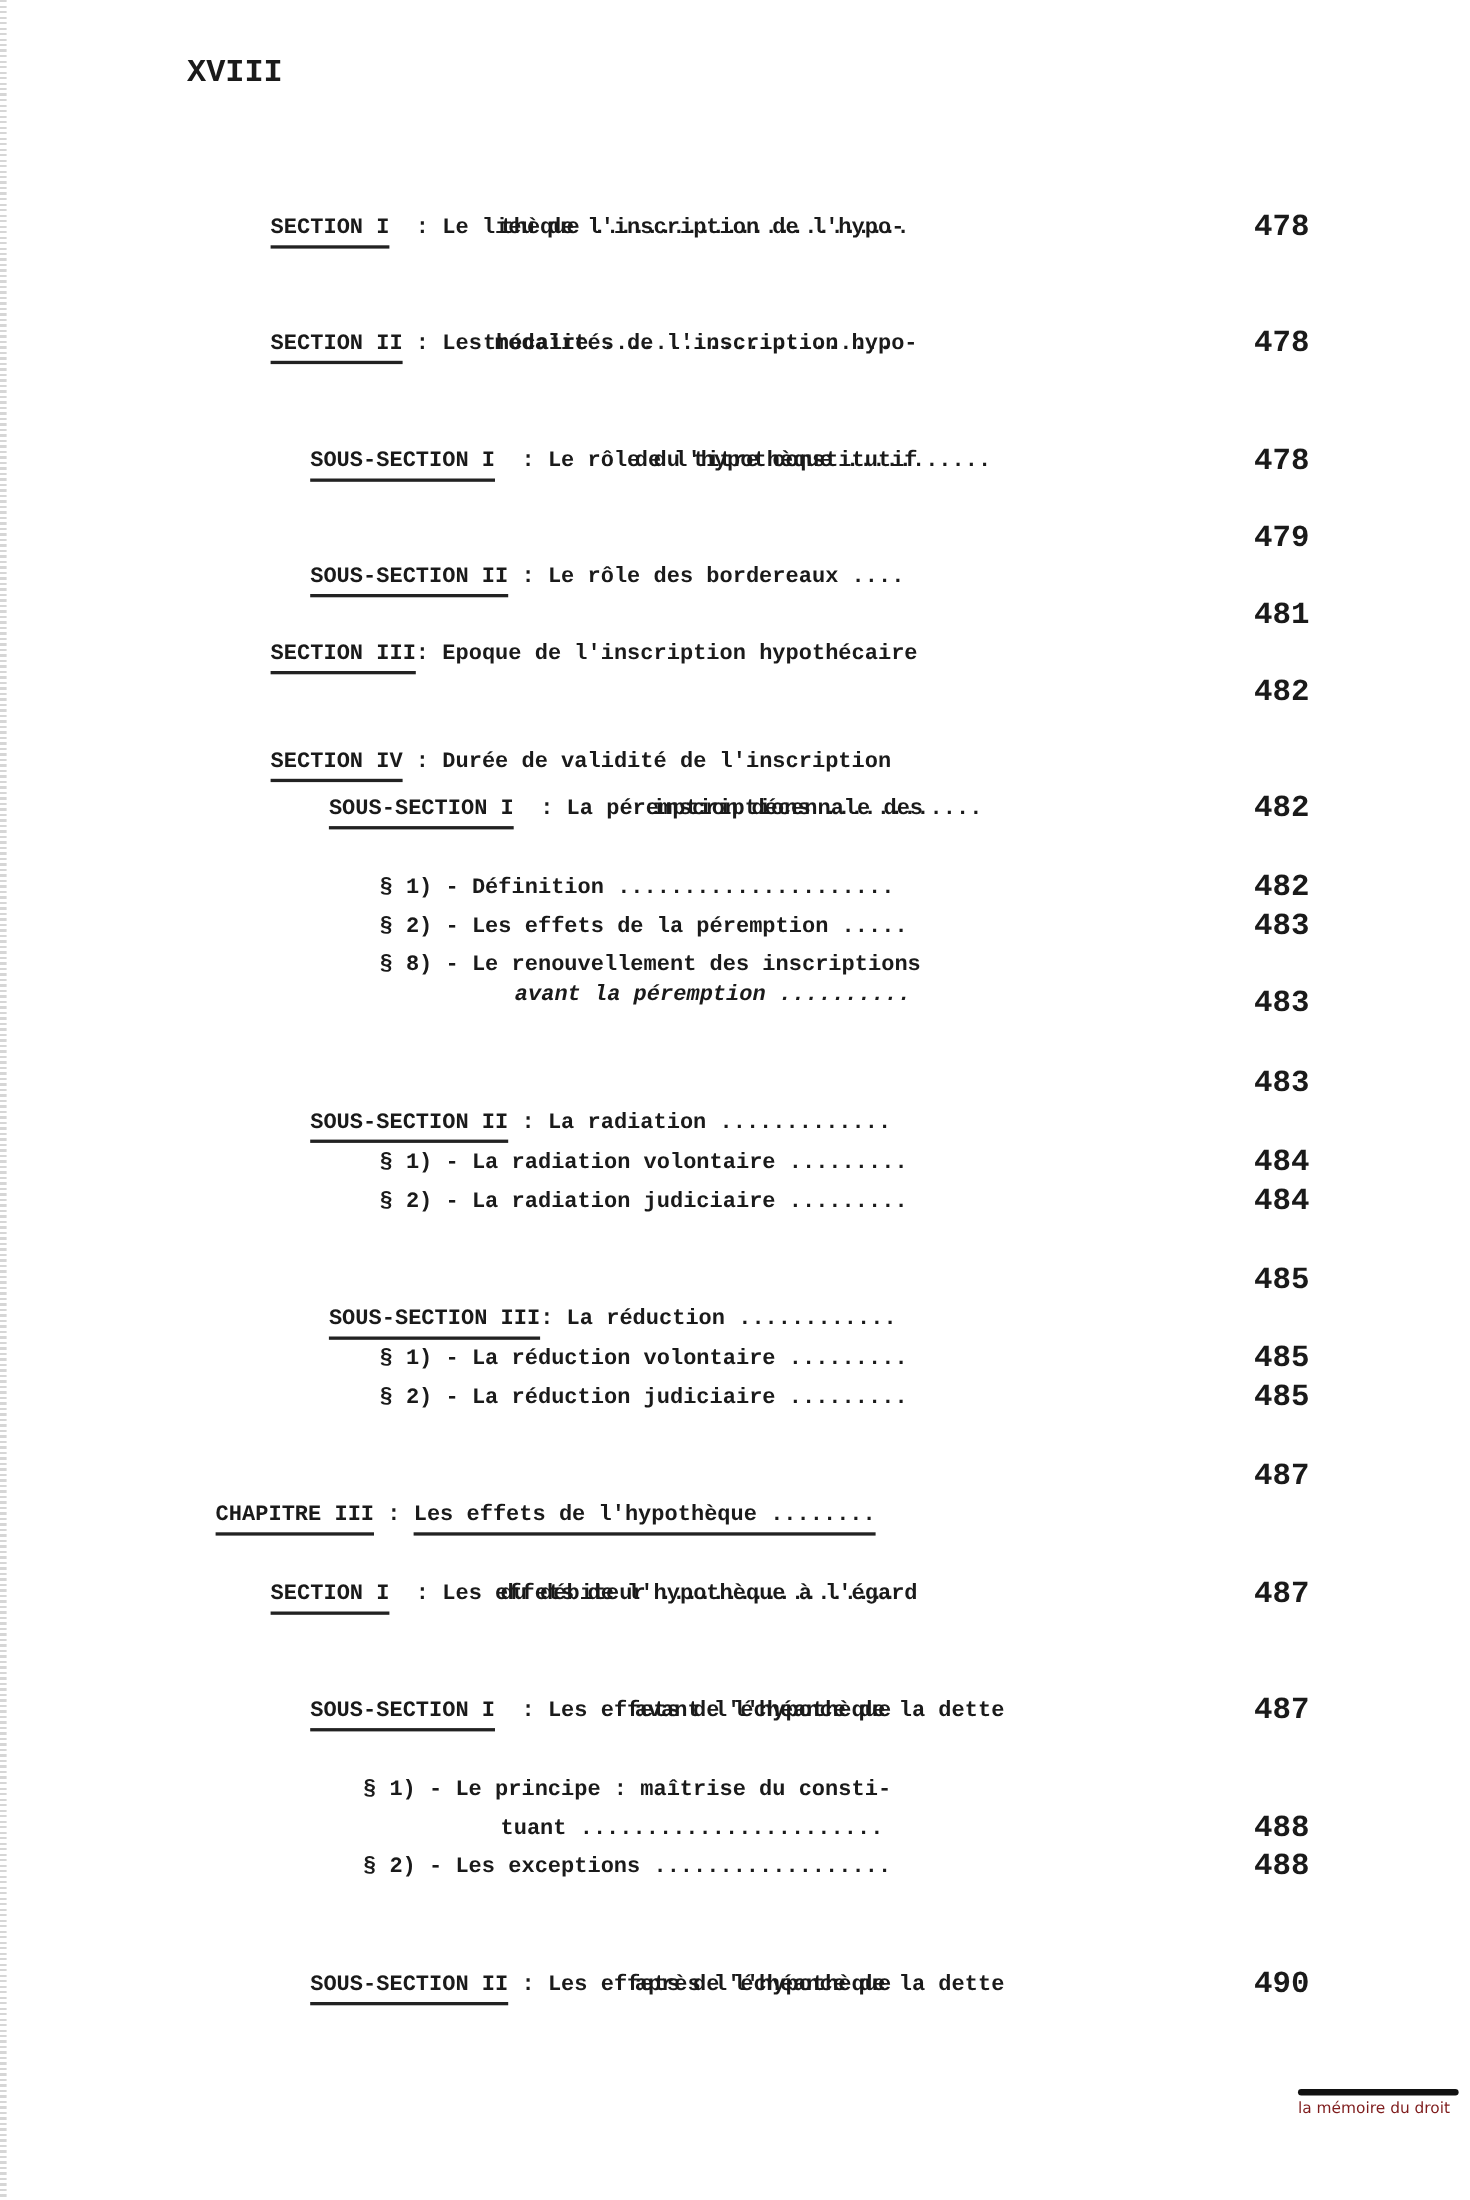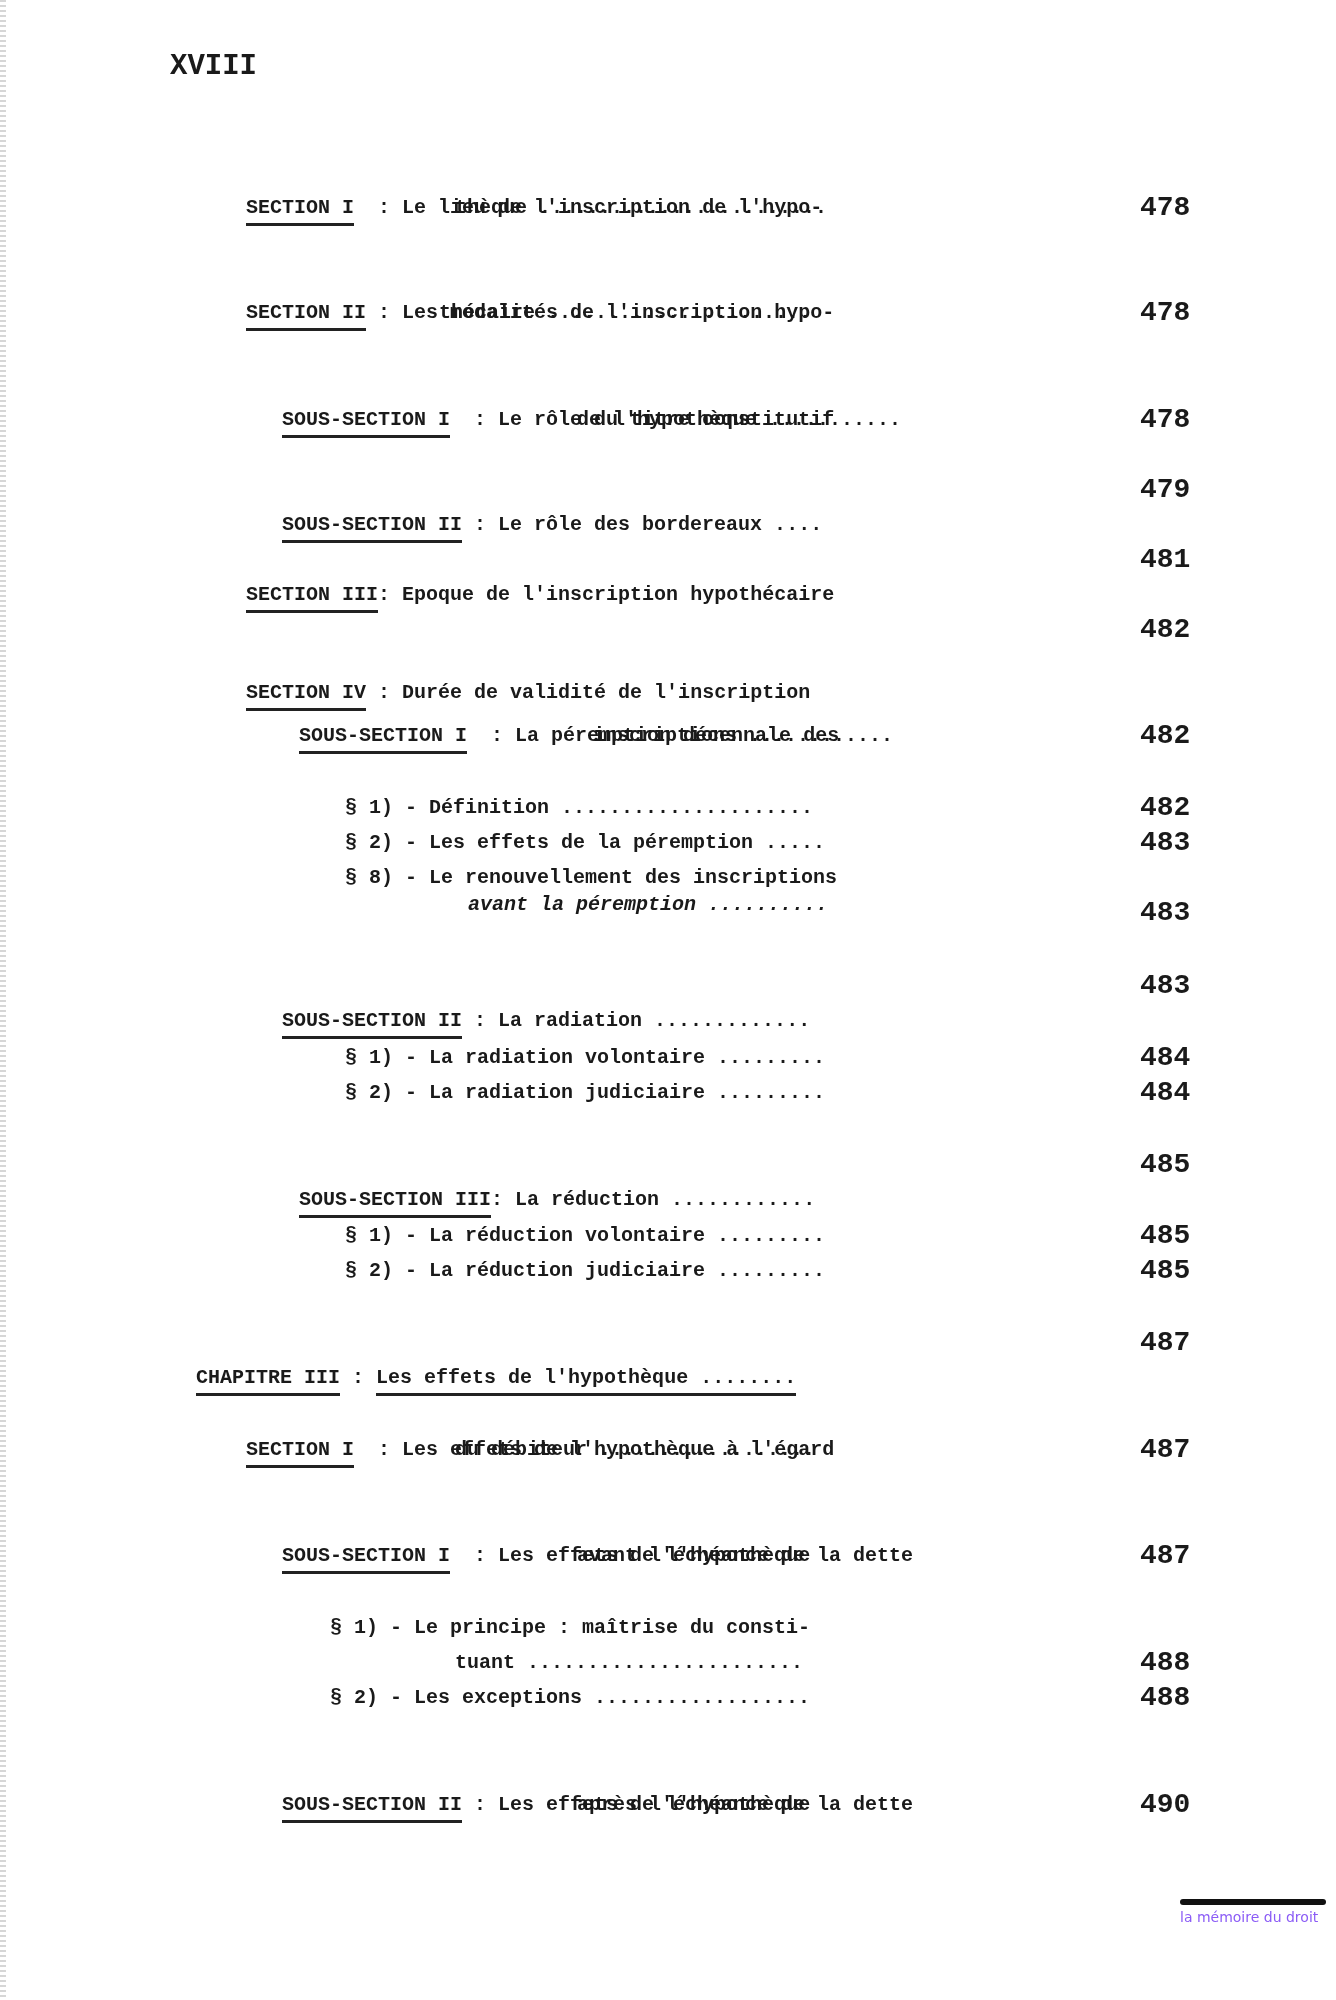--- a/index.html
+++ b/index.html
@@ -46,21 +46,21 @@
   }
   .logo-mark .hollow {
     color: #fff;
     -webkit-text-stroke: 2px #555;
   }
   .logo-bar {
     height: 6px; background: #111; border-radius: 3px; width: 146px; margin: 4px 0 4px 0;
   }
   .logo-text {
     font-family: "DejaVu Sans", sans-serif;
-    font-size: 14px; color: #8b5cf6;
+    font-size: 14px; color: #7f1d1d;
   }
 </style>
 </head>
 <body>
 
 <div class="left-edge"></div>
 
 <div class="header">
   <span>XVIII</span>
 </div>

